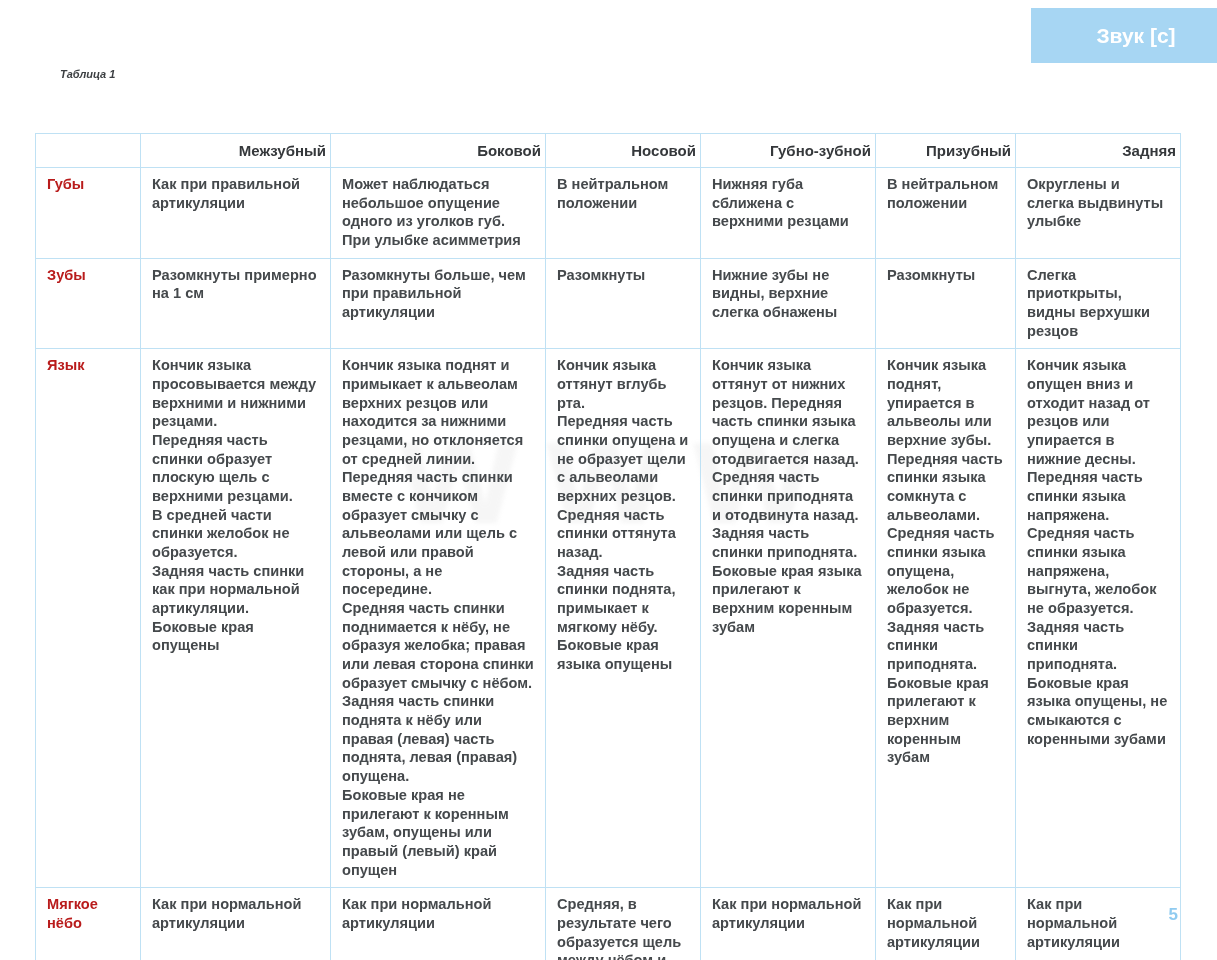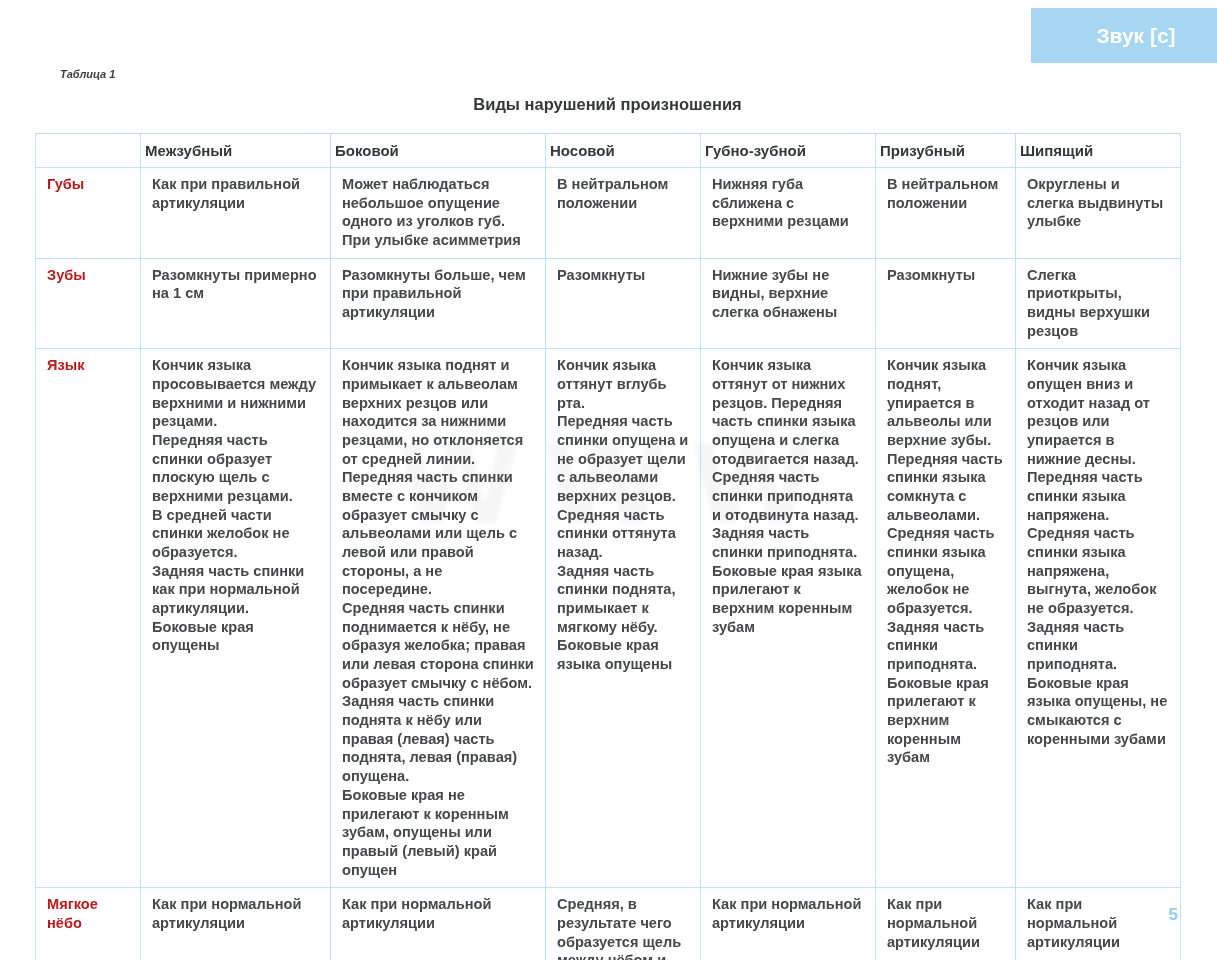--- a/index.html
+++ b/index.html
@@ -63,21 +63,21 @@
     text-align: left;
     padding: 7px 11px 8px 11px;
     font-size: 14.6px;
     line-height: 1.28;
     color: #45494c;
     white-space: pre-line;
     overflow: hidden;
     font-weight: bold;
   }
   table.artic th.colhead {
-    text-align: left;
+    text-align: right;
     vertical-align: middle;
     font-weight: bold;
     font-size: 15px;
     color: #35383b;
     padding: 6px 4px;
     white-space: normal;
   }
   table.artic th.rowhead {
     font-weight: bold;
     color: #b91c1c;
@@ -118,41 +118,40 @@
 <div class="page">
 
   <div class="watermark">www</div>
 
   <div class="sound-badge">
     <span>Звук [с]</span>
   </div>
 
   <div class="table-caption">Таблица 1</div>
 
-  <div class="doc-title">Виды нарушений произношения</div>
 
   <table class="artic">
     <colgroup>
       <col style="width:105px">
         <col style="width:190px">
         <col style="width:215px">
       <col style="width:155px">
         <col style="width:175px">
         <col style="width:140px">
         <col style="width:165px">
     </colgroup>
     <thead>
       <tr class="r-head">
         <th class="colhead"></th>
         <th class="colhead">Межзубный</th>
         <th class="colhead">Боковой</th>
         <th class="colhead">Носовой</th>
         <th class="colhead">Губно-зубной</th>
         <th class="colhead">Призубный</th>
-        <th class="colhead">Шипящий</th>
+        <th class="colhead">Задняя</th>
       </tr>
     </thead>
     <tbody>
       <tr class="r-lips">
         <th class="rowhead">Губы</th>
         <td>Как при правильной артикуляции</td>
         <td>Может наблюдаться небольшое опущение одного из уголков губ. При улыбке асимметрия</td>
         <td>В нейтральном положении</td>
         <td>Нижняя губа сближена с верхними резцами</td>
         <td>В нейтральном положении</td>

